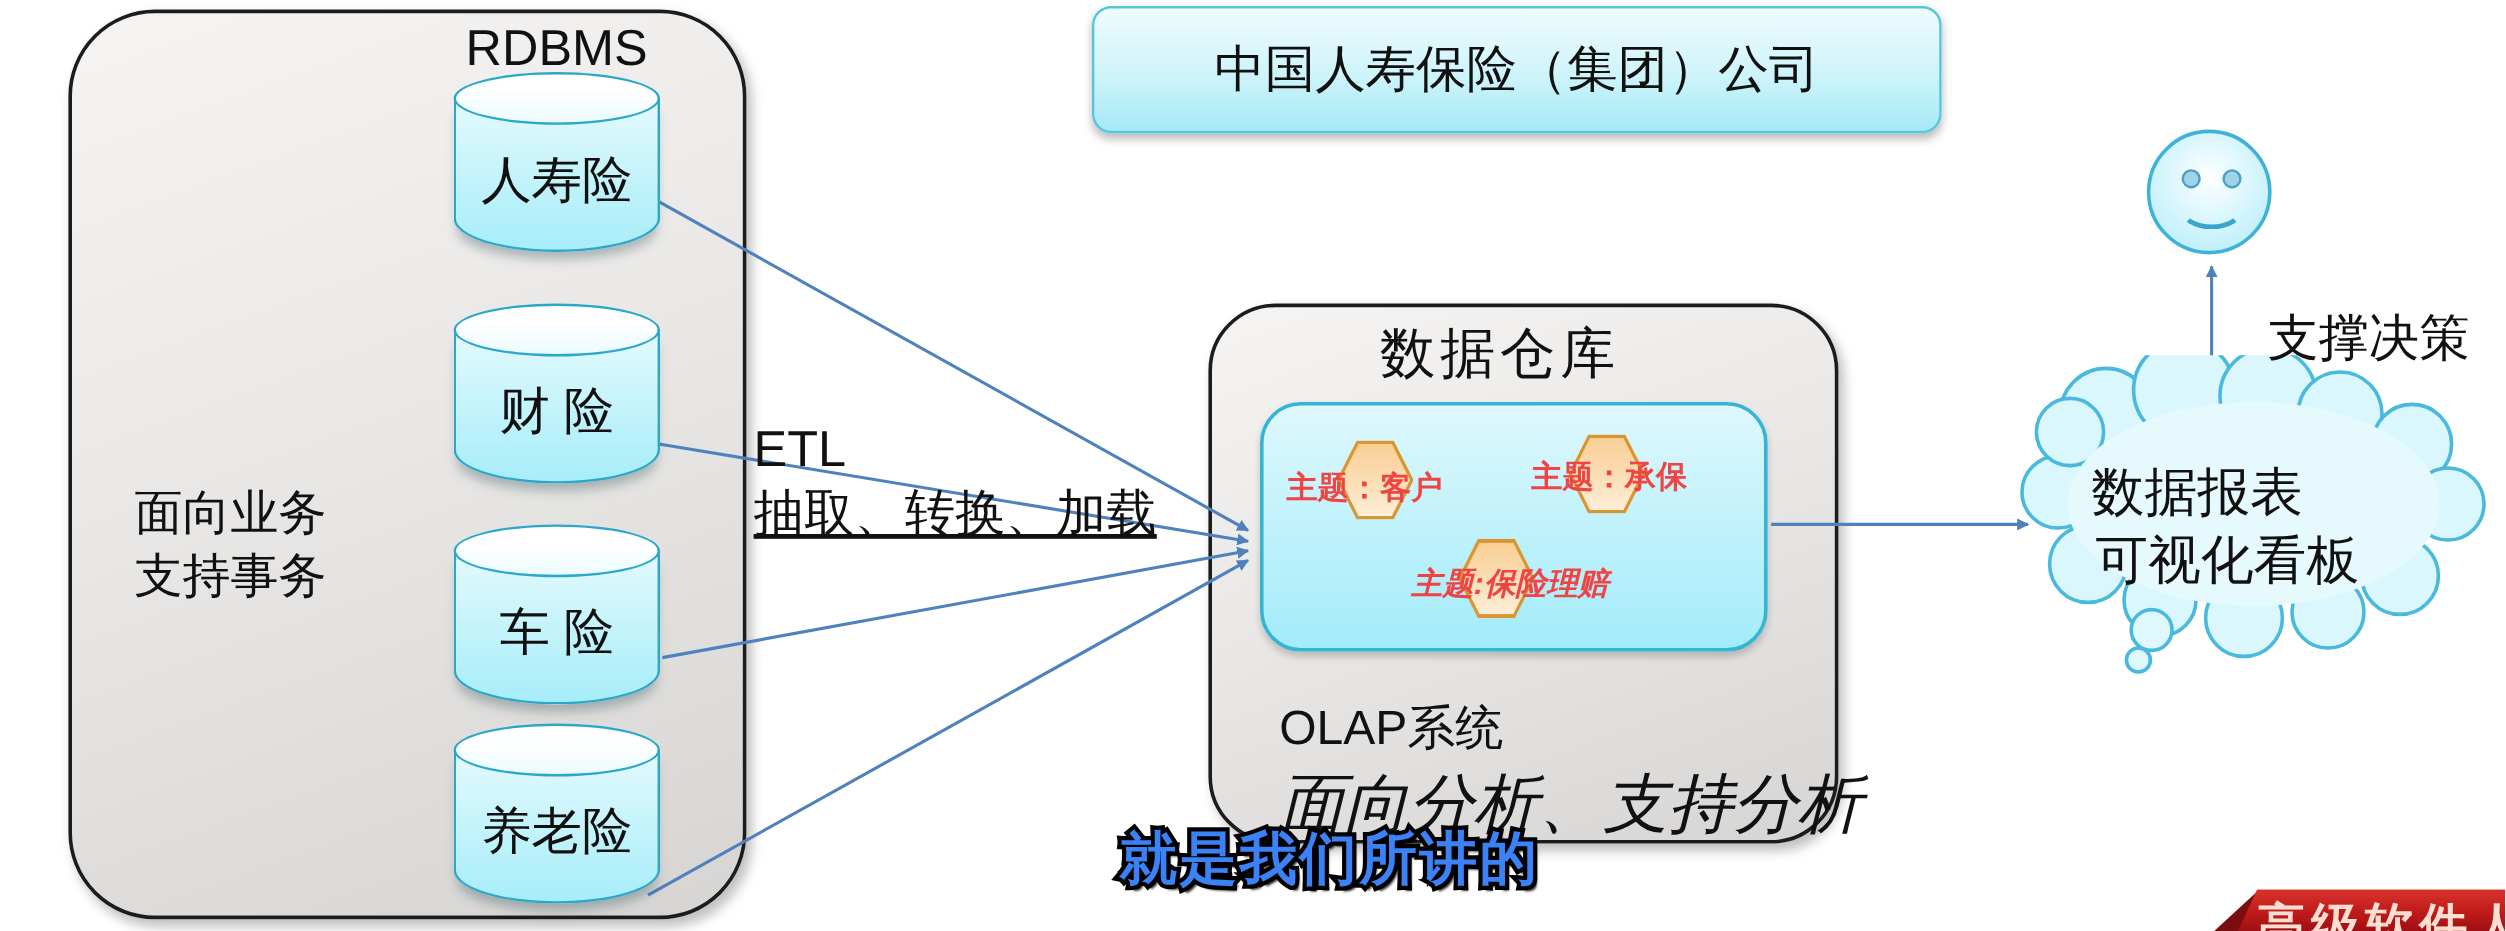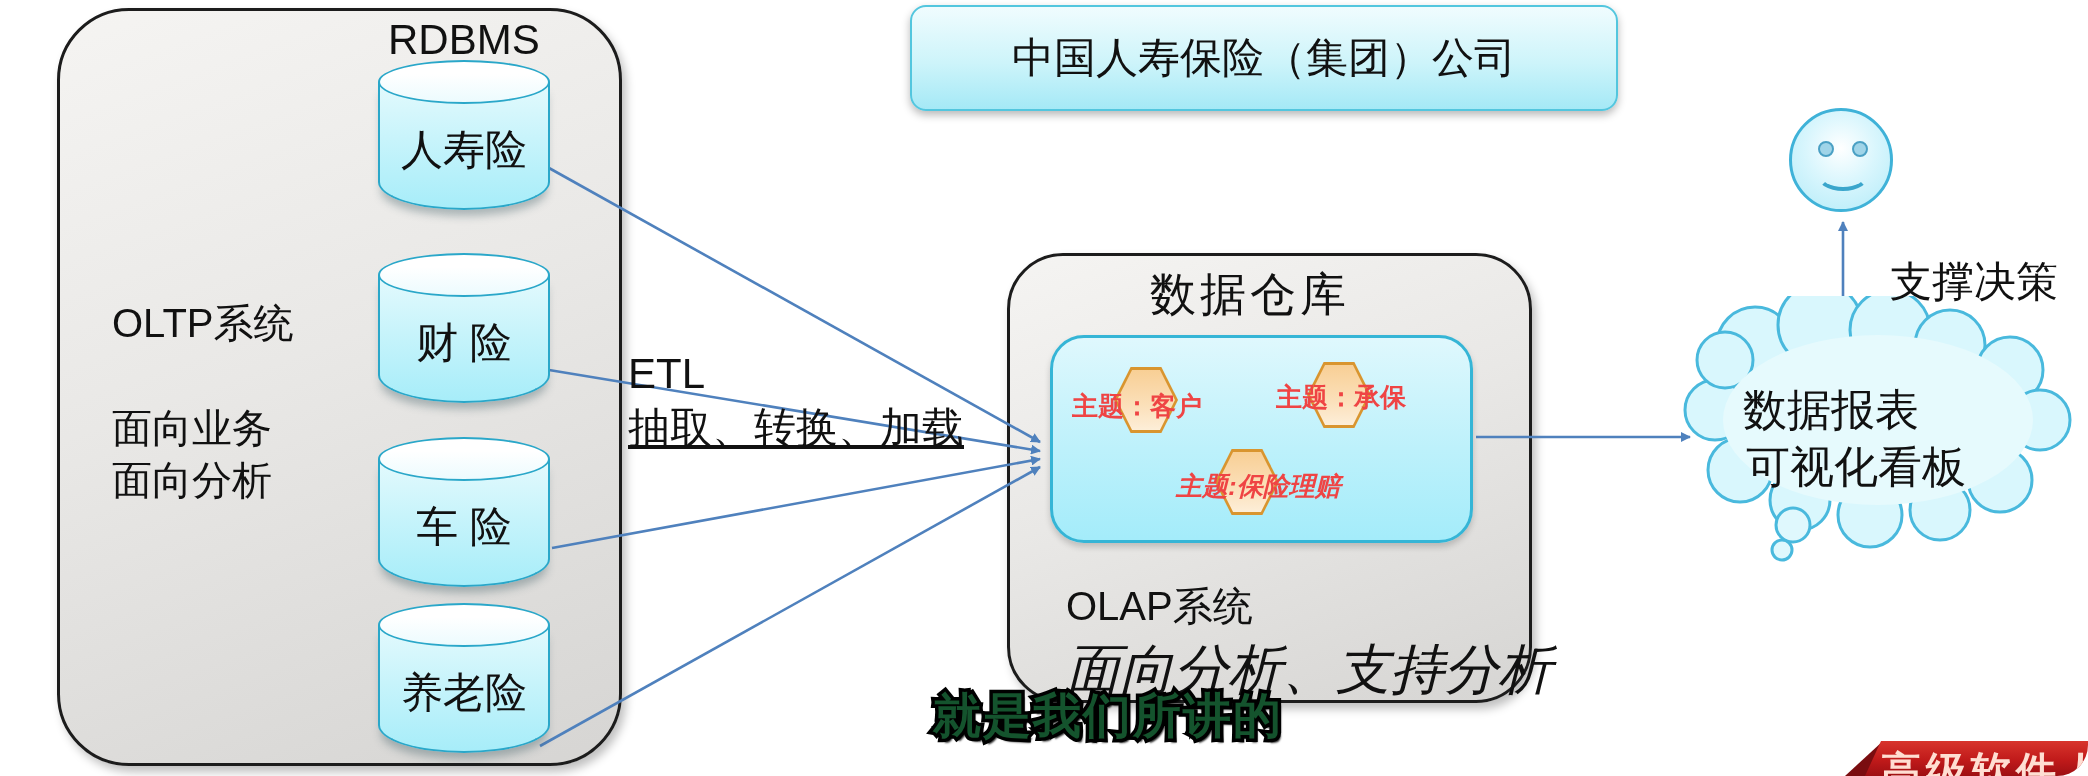--- a/index.html
+++ b/index.html
@@ -2,21 +2,20 @@
 <html><head>
 <meta charset="utf-8">
 <style>
   * { margin:0; padding:0; box-sizing:border-box; }
   html,body { background:#ffffff; }
   .canvas {
     position:relative; width:2088px; height:776px;
     background:#ffffff; overflow:hidden;
     font-family:"Liberation Sans","DejaVu Sans",sans-serif;
     color:#111;
-    border-radius:31px;
   }
   
   .gray-box {
     position:absolute; border:3px solid #1c1c1c;
     background:linear-gradient(160deg,#f5f4f2 0%,#e9e8e6 45%,#d6d5d3 100%);
     box-shadow:4px 6px 10px rgba(0,0,0,0.25);
   }
   .oltp-box { left:57px; top:8px; width:565px; height:758px; border-radius:72px; }
   .dw-box   { left:1007px; top:253px; width:525px; height:450px; border-radius:56px; }
 
@@ -97,21 +96,21 @@
   .cloud-svg { position:absolute; left:1680px; top:296px; z-index:5; }
   .cloud-line1 { position:absolute; left:1743px; top:381px; font-size:44px; z-index:10; }
   .cloud-line2 { position:absolute; left:1746px; top:438px; font-size:44px; z-index:10; }
 
   
   .arrows { position:absolute; left:0; top:0; z-index:5; pointer-events:none; }
 
   
   .subtitle {
     position:absolute; left:933px; top:684px; z-index:20;
-    font-size:48px; font-weight:bold; color:#14532d; white-space:nowrap;
+    font-size:48px; font-weight:bold; color:#3b82f6; white-space:nowrap;
     -webkit-text-stroke:7px #000; paint-order:stroke fill;
     text-shadow:3px 4px 2px rgba(0,0,0,0.85);
     letter-spacing:2px;
   }
 
   
   .banner { position:absolute; left:1845px; top:741px; width:243px; height:35px; z-index:15; }
   .banner-fold { position:absolute; left:0; top:0; width:38px; height:35px;
                  background:#7a0d10; clip-path:polygon(0 100%,100% 0,100% 100%); }
   .banner-main { position:absolute; left:20px; top:0; width:223px; height:35px;
@@ -122,24 +121,23 @@
                  font-size:40px; font-weight:bold; color:#ffded2;
                  letter-spacing:5px; white-space:nowrap; }
 </style>
 </head>
 <body>
 
 <div class="canvas">
 
   <div class="gray-box oltp-box"></div>
   <div class="rdbms-label">RDBMS</div>
-  <div class="oltp-label">OLTP系统</div>
   <div class="oltp-desc">
     <div>面向业务</div>
-    <div>面向分析</div>
+    <div>支持事务</div>
   </div>
 
   <div class="cylinder cyl-1">
     <div class="cyl-body"></div>
     <div class="cyl-top"></div>
     <div class="cyl-label">人寿险</div>
   </div>
   <div class="cylinder cyl-2">
     <div class="cyl-body"></div>
     <div class="cyl-top"></div>

